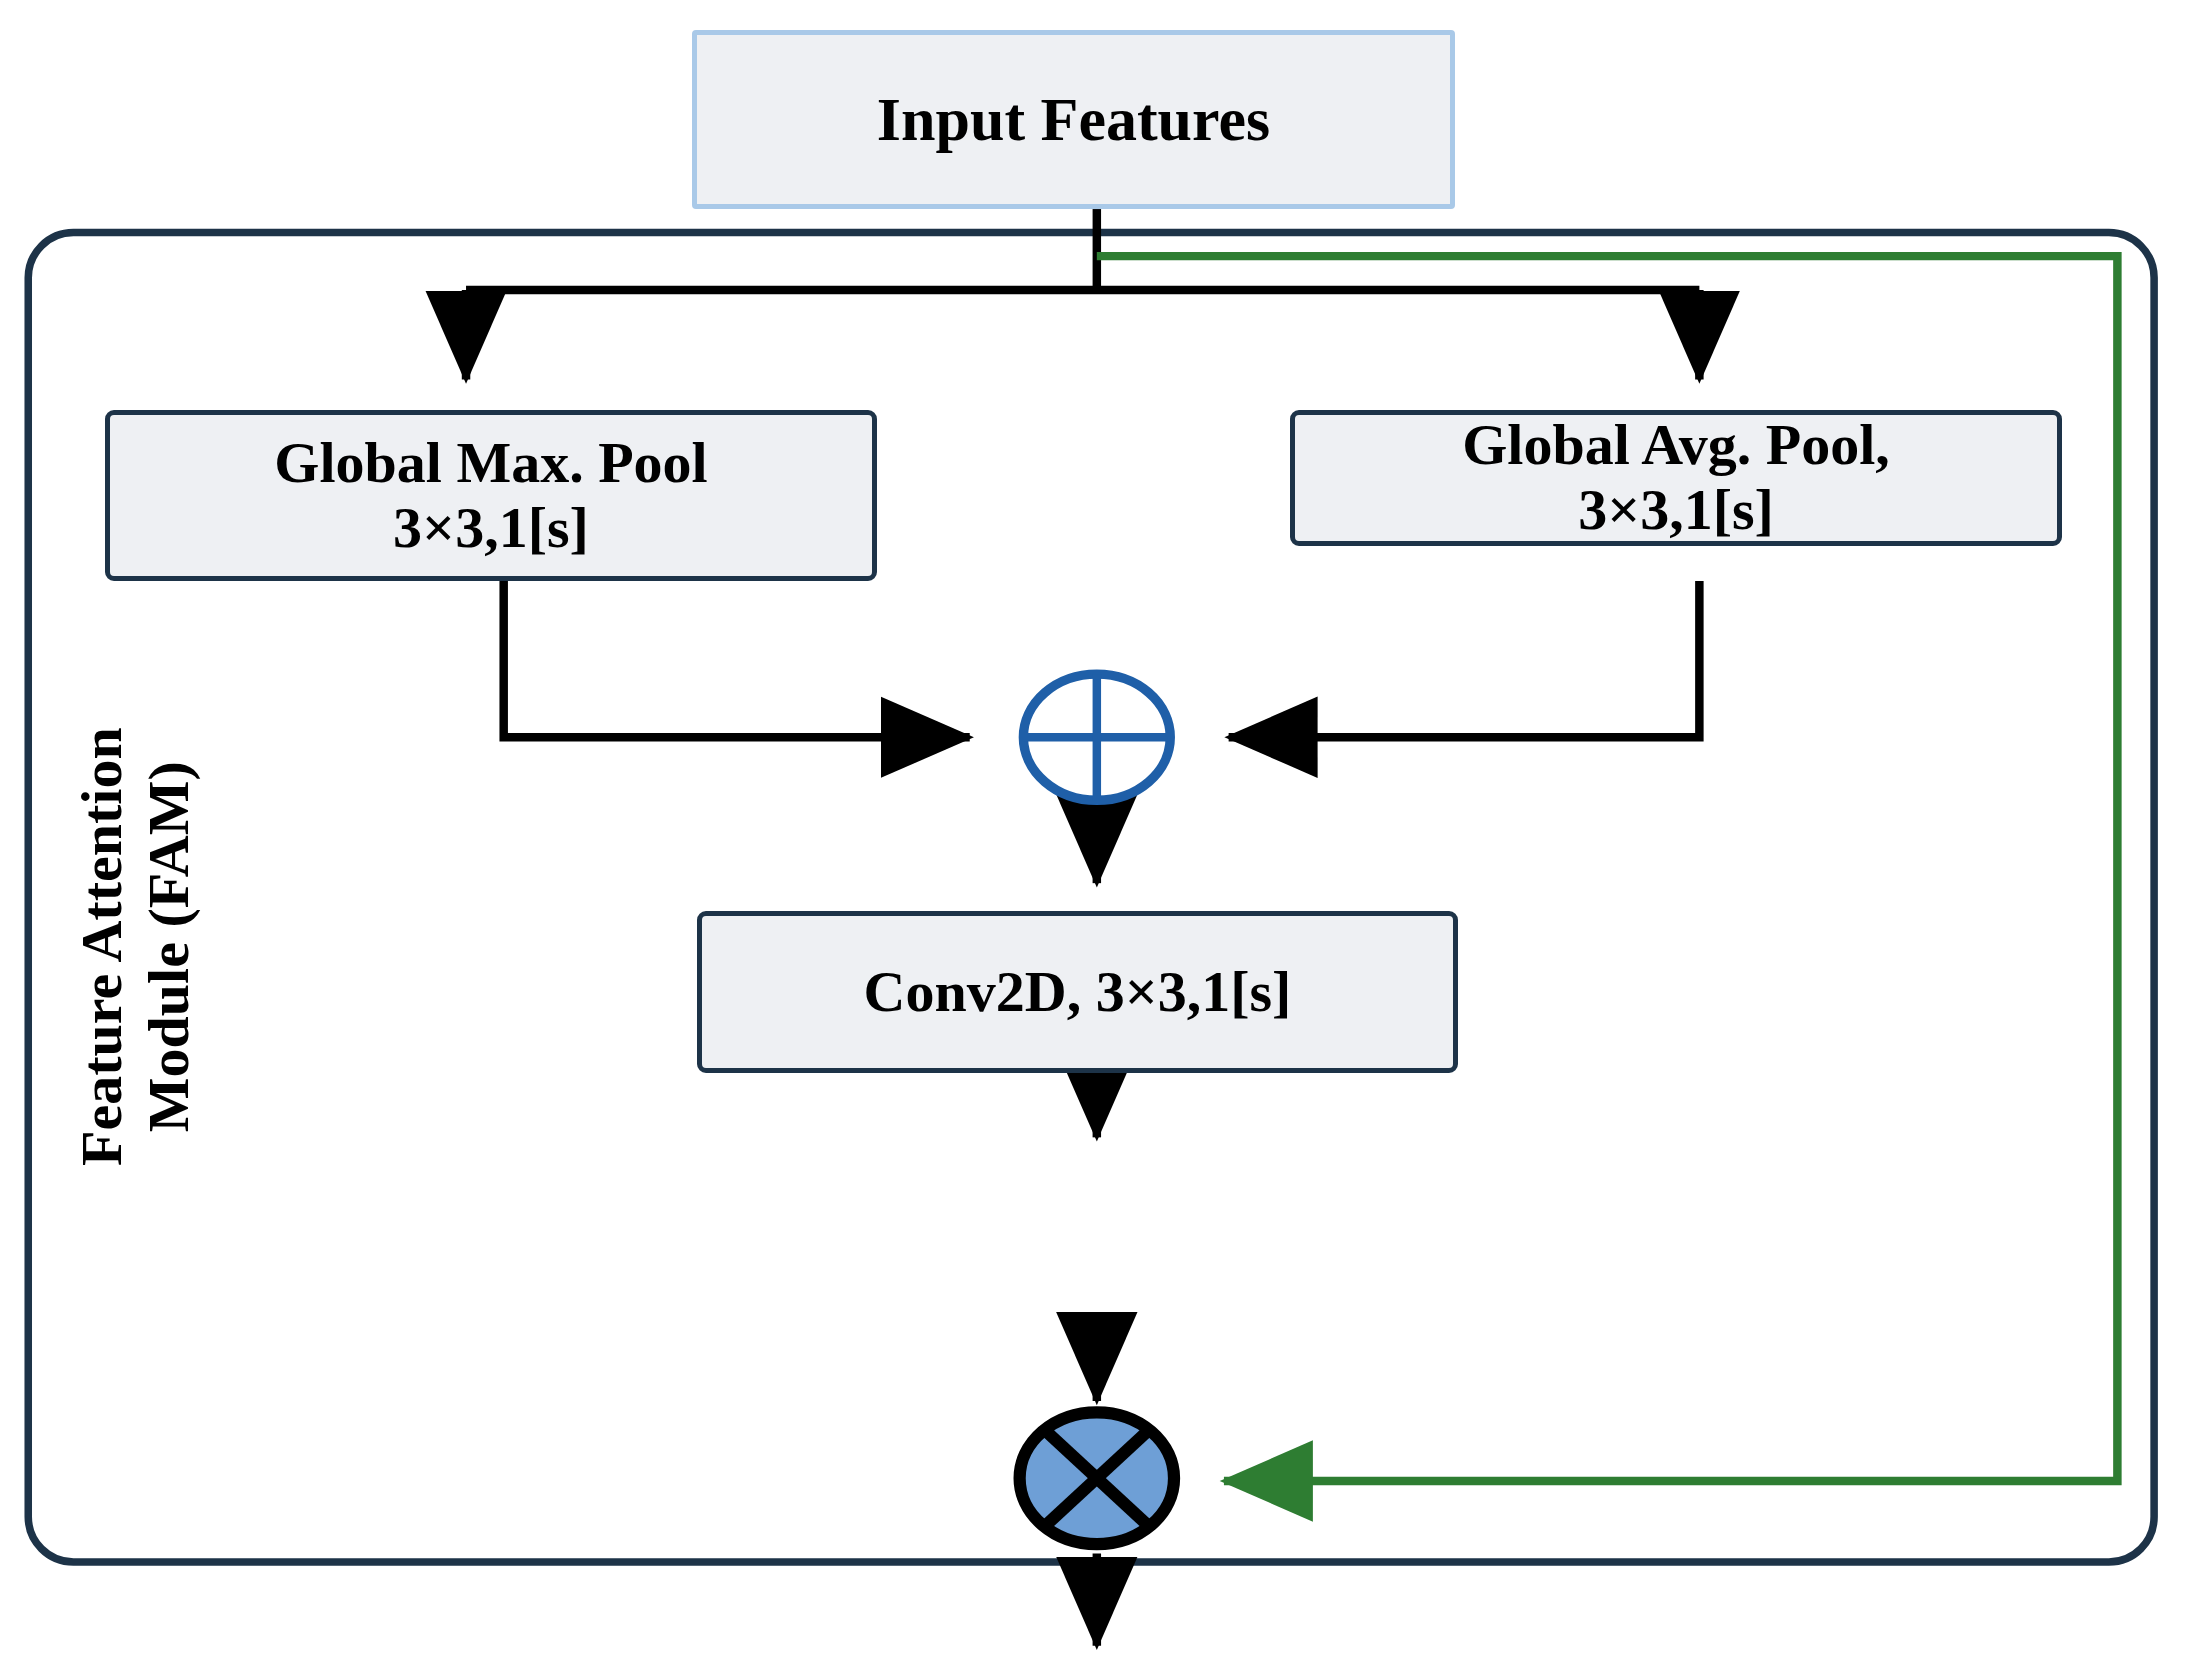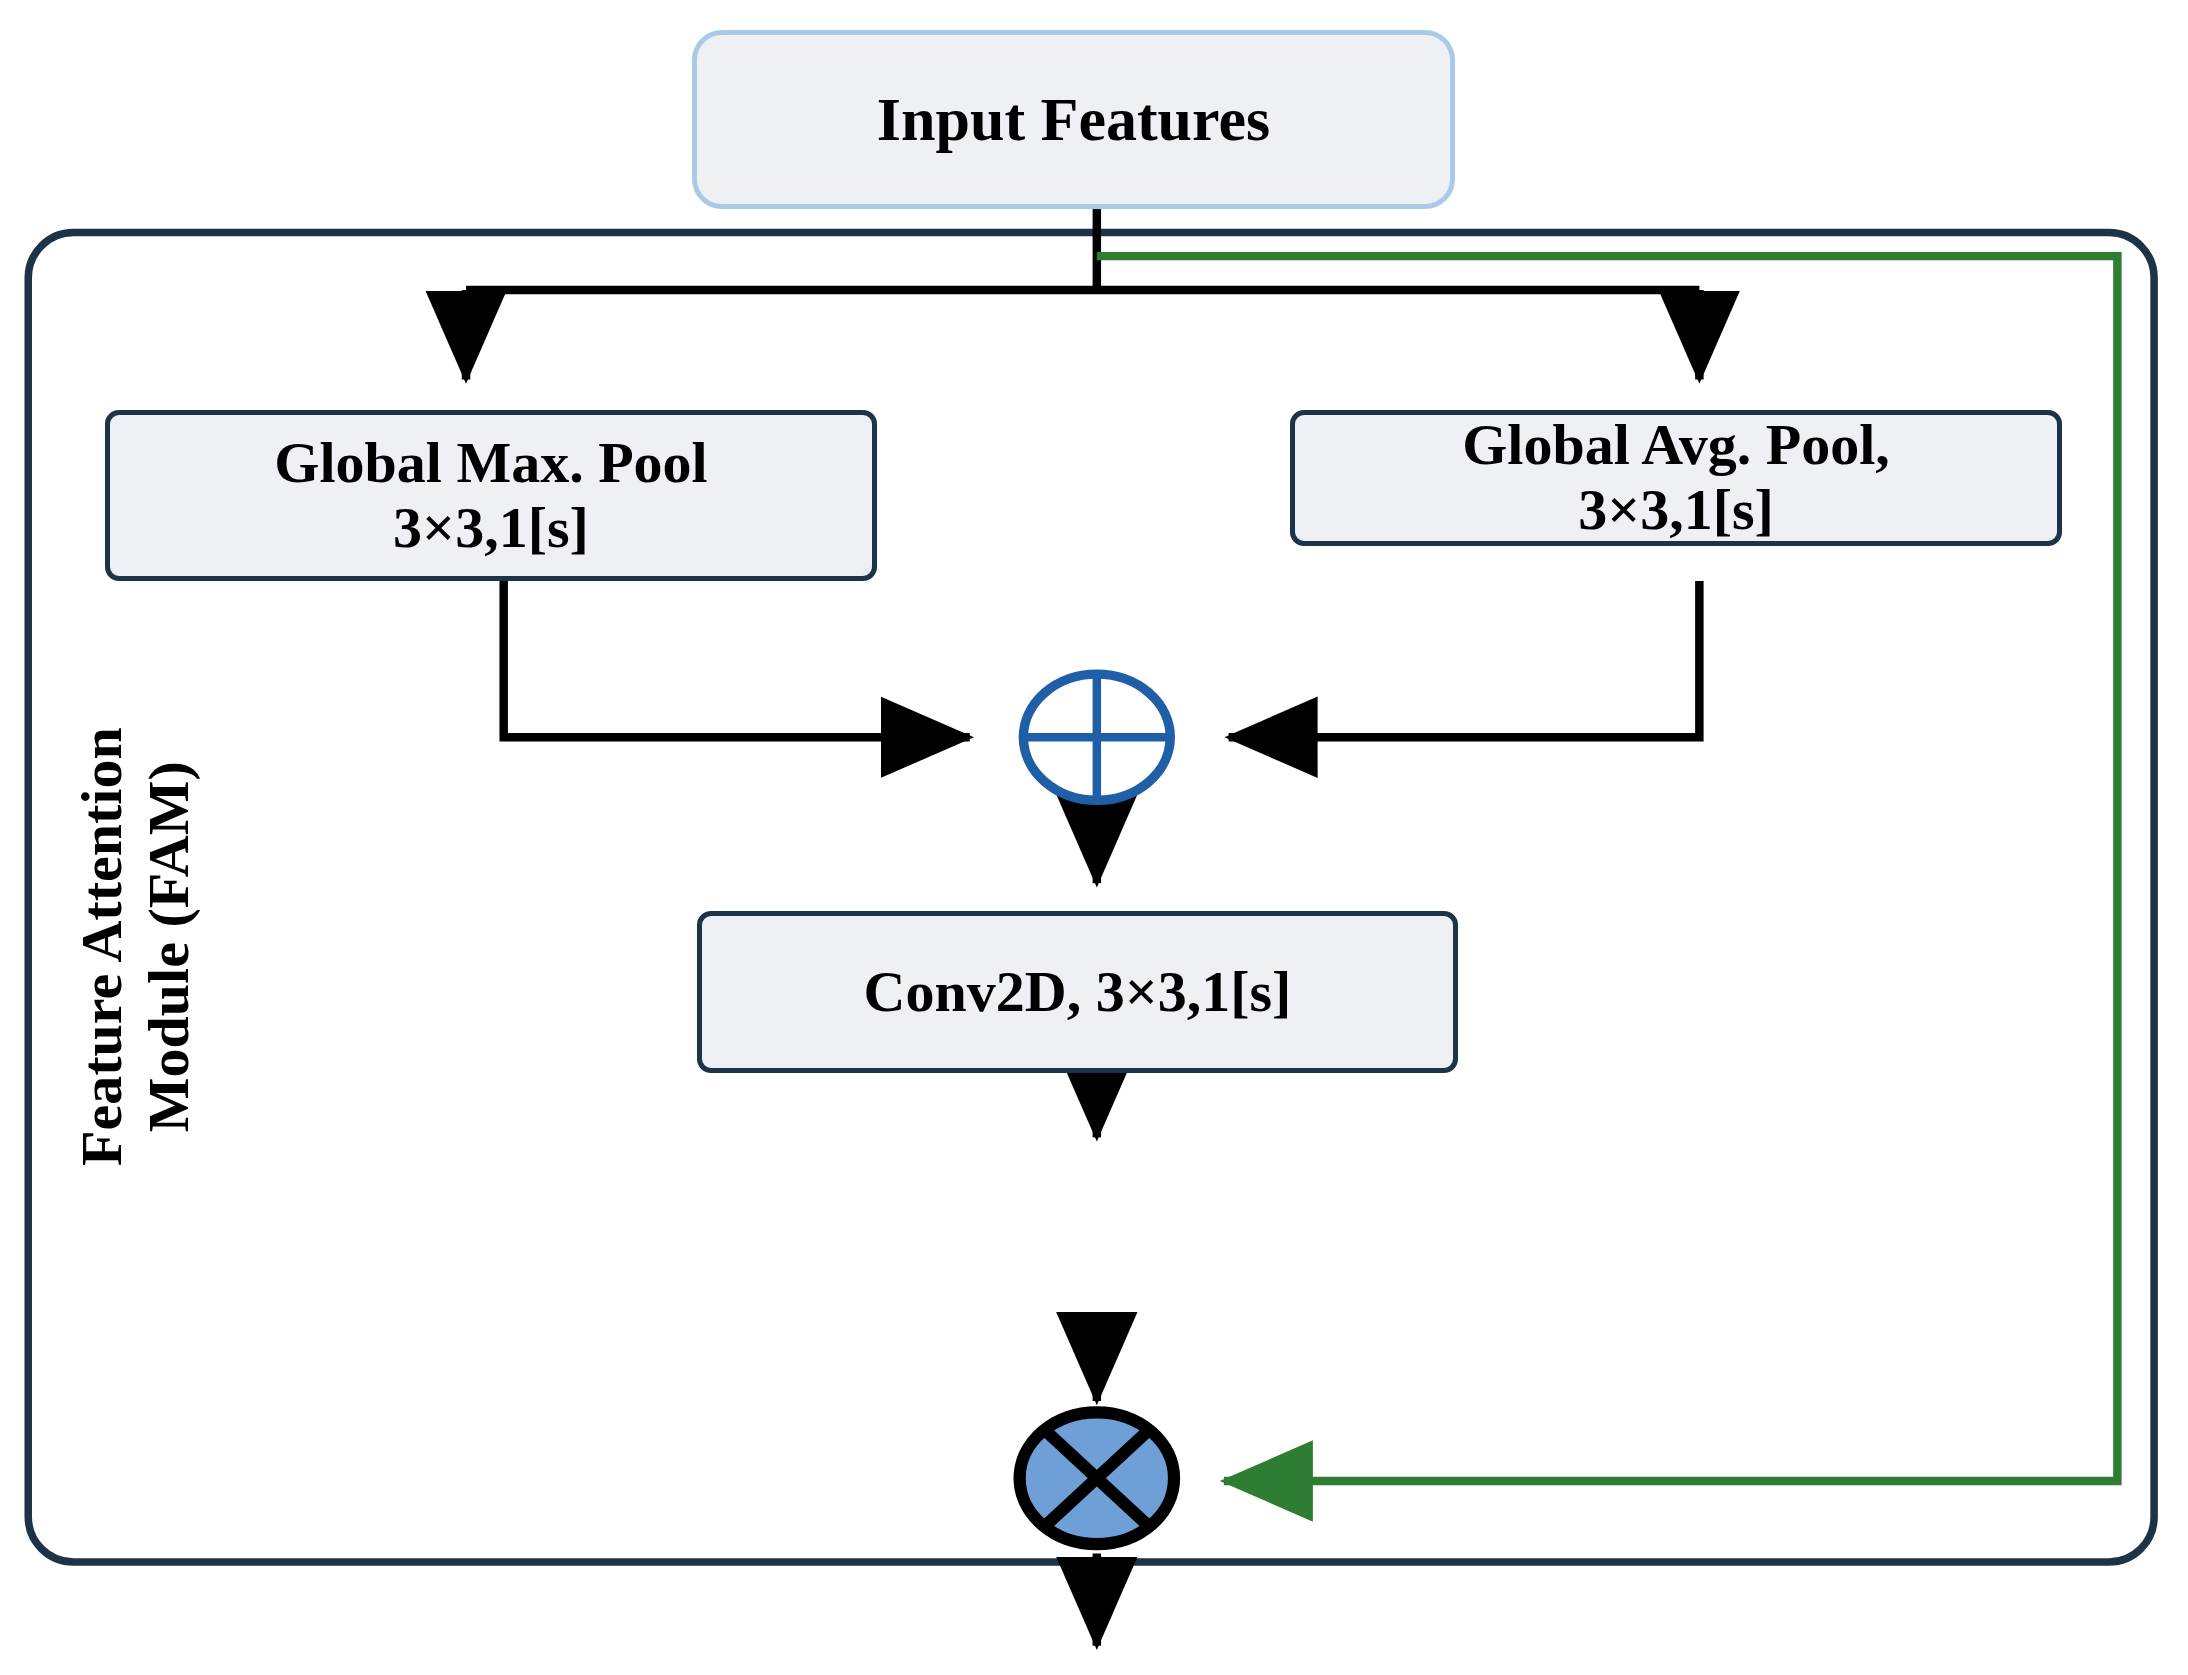--- a/index.html
+++ b/index.html
@@ -20,25 +20,25 @@
     align-items:center;
     justify-content:center;
     text-align:center;
     font-weight:bold;
     color:#000000;
     line-height:1.12;
     z-index:3;
   }
   .node-dark{
     border:5.6px solid #1d3348;
-    border-radius:14px;
+    border-radius:9px;
   }
   .node-blue{
     border:5.6px solid #a9c9e8;
-    border-radius:30px;
+    border-radius:4px;
   }
   #n-input{left:692px;top:30px;width:763px;height:179px;font-size:62px;}
   #n-gmax{left:105px;top:410px;width:772px;height:171px;font-size:58px;}
   #n-gavg{left:1290px;top:410px;width:772px;height:136px;font-size:58px;}
   #n-conv{left:697px;top:911px;width:761px;height:162px;font-size:58px;}
   #n-sigmoid{left:697px;top:1166px;width:791px;height:162px;font-size:58px;}
 
   #fam-label{
     position:absolute;
     left:-194px;

